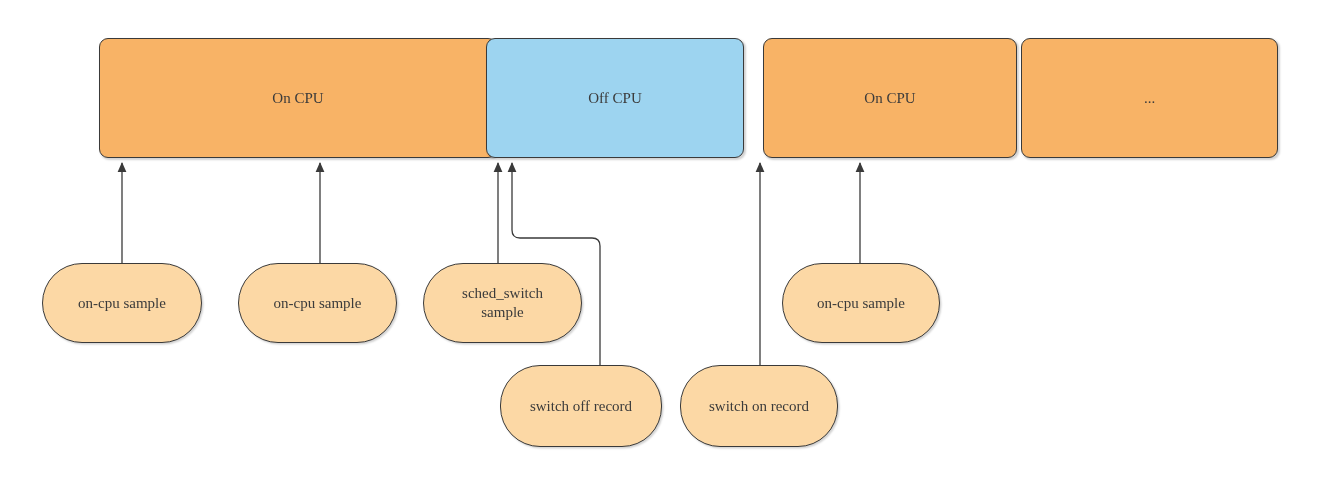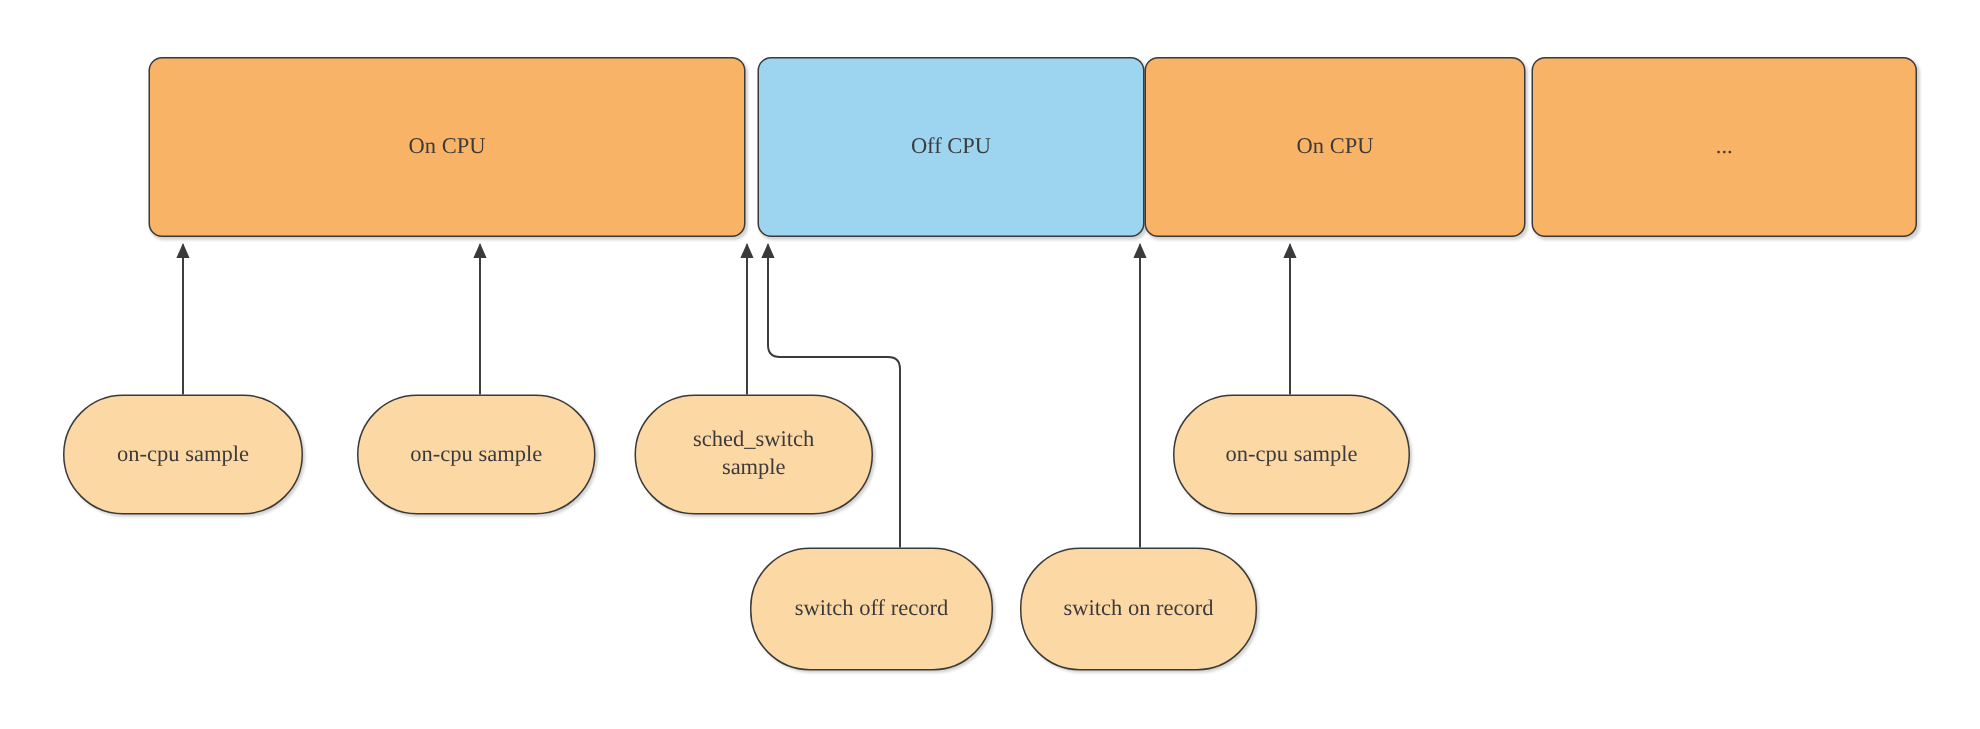--- a/index.html
+++ b/index.html
@@ -38,21 +38,21 @@
     justify-content: center;
     text-align: center;
     font-size: 15px;
     line-height: 1.25;
     color: #3b3b3b;
     padding: 4px 16px;
     box-shadow: 1.5px 1.5px 2px rgba(0,0,0,0.18);
   }
   
   #blk1 { left: 99px;   width: 398px; }
-  #blk2 { left: 505px;  width: 258px; }
+  #blk2 { left: 486px;  width: 258px; }
   #blk3 { left: 763px;  width: 254px; }
   #blk4 { left: 1021px; width: 257px; }
   
   #bub1 { left: 42px;  top: 263px; width: 160px; height: 80px; }
   #bub2 { left: 238px; top: 263px; width: 159px; height: 80px; }
   #bub3 { left: 423px; top: 263px; width: 159px; height: 80px; }
   #bub6 { left: 782px; top: 263px; width: 158px; height: 80px; }
   
   #bub4 { left: 500px; top: 365px; width: 162px; height: 82px; }
   #bub5 { left: 680px; top: 365px; width: 158px; height: 82px; align-items: center; }

